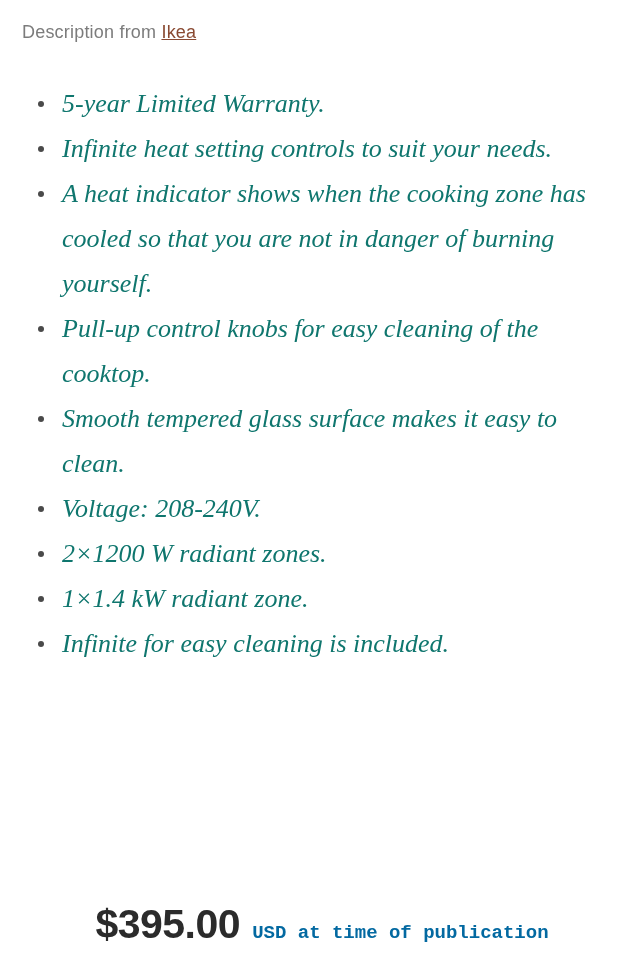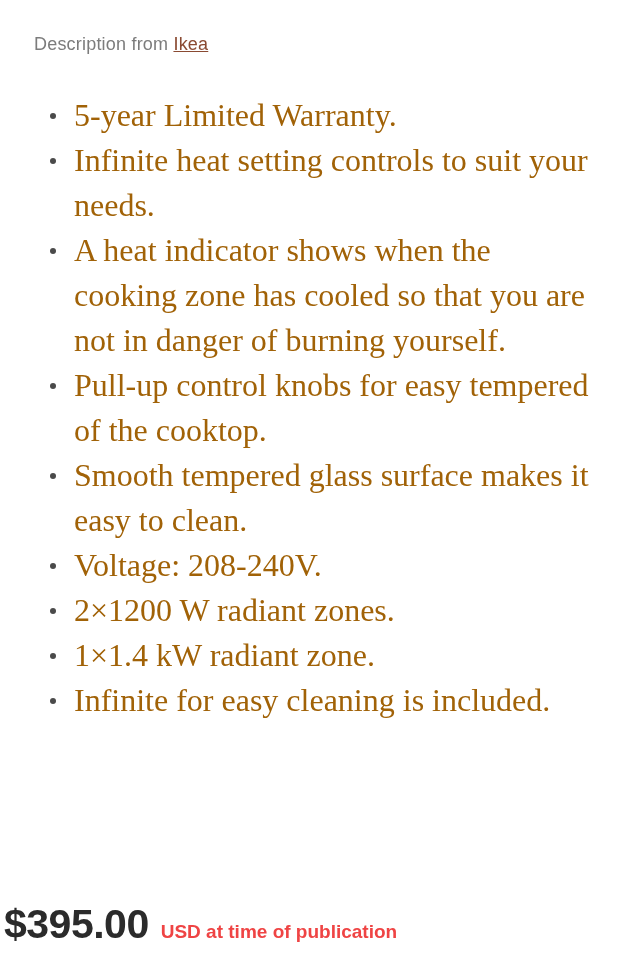--- a/index.html
+++ b/index.html
@@ -12,21 +12,21 @@
     height: 962px;
     font-family: "Liberation Serif", serif;
     color: #2e2e2e;
     overflow: hidden;
   }
   .page {
     position: relative;
     width: 640px;
     height: 962px;
     box-sizing: border-box;
-    padding: 16px;
+    padding: 4px;
   }
   .attribution {
     font-family: "Liberation Sans", sans-serif;
     font-size: 18px;
     color: #7c7c7c;
     letter-spacing: 0.2px;
     padding: 18px 0 0 18px;
   }
   .attribution-link {
     color: #8a4a32;
@@ -36,72 +36,73 @@
     cursor: pointer;
   }
   .features {
     list-style: none;
     margin: 0;
     padding: 38px 24px 0 28px;
   }
   .features li {
     position: relative;
     font-family: "Liberation Serif", serif;
-    font-size: 32px;
+    font-size: 26px;
     line-height: 45px;
-    color: #a16207;
+    color: #0f766e;
     padding-left: 30px;
     margin: 0 0 0 0;
+    font-style: italic;
   }
   .features li::before {
     content: "";
     position: absolute;
     left: 6px;
     top: 20px;
     width: 6px;
     height: 6px;
     border-radius: 50%;
     background: #4a4a4a;
   }
   .price-row {
     position: absolute;
     left: 4px;
     right: 0;
     bottom: 14px;
     display: flex;
     align-items: baseline;
-    justify-content: flex-start;
+    justify-content: center;
   }
   .price {
     font-family: "Liberation Sans", sans-serif;
     font-weight: bold;
     font-size: 41px;
     color: #2b2b2b;
     letter-spacing: -0.5px;
   }
   .price-note {
-    font-family: Liberation Sans, sans-serif;
+    font-family: Liberation Mono, monospace;
     font-weight: bold;
     font-size: 19px;
-    color: #ef4444;
+    color: #0369a1;
     margin-left: 12px;
   }
 </style>
 </head>
 <body>
 
 <div class="page">
 
   <div class="attribution"><span>Description from </span><a class="attribution-link">Ikea</a></div>
 
   <ul class="features">
     <li>5-year Limited Warranty.</li>
     <li>Infinite heat setting controls to suit your needs.</li>
     <li>A heat indicator shows when the cooking zone has cooled so that you are not in danger of burning yourself.</li>
-    <li>Pull-up control knobs for easy tempered of the cooktop.</li>
+    <li>Pull-up control knobs for easy cleaning of the cooktop.</li>
     <li>Smooth tempered glass surface makes it easy to clean.</li>
     <li>Voltage: 208-240V.</li>
     <li>2×1200 W radiant zones.</li>
     <li>1×1.4 kW radiant zone.</li>
     <li>Infinite for easy cleaning is included.</li>
   </ul>
 
   <div class="price-row">
     <span class="price">$395.00</span>
     <span class="price-note">USD at time of publication</span>

